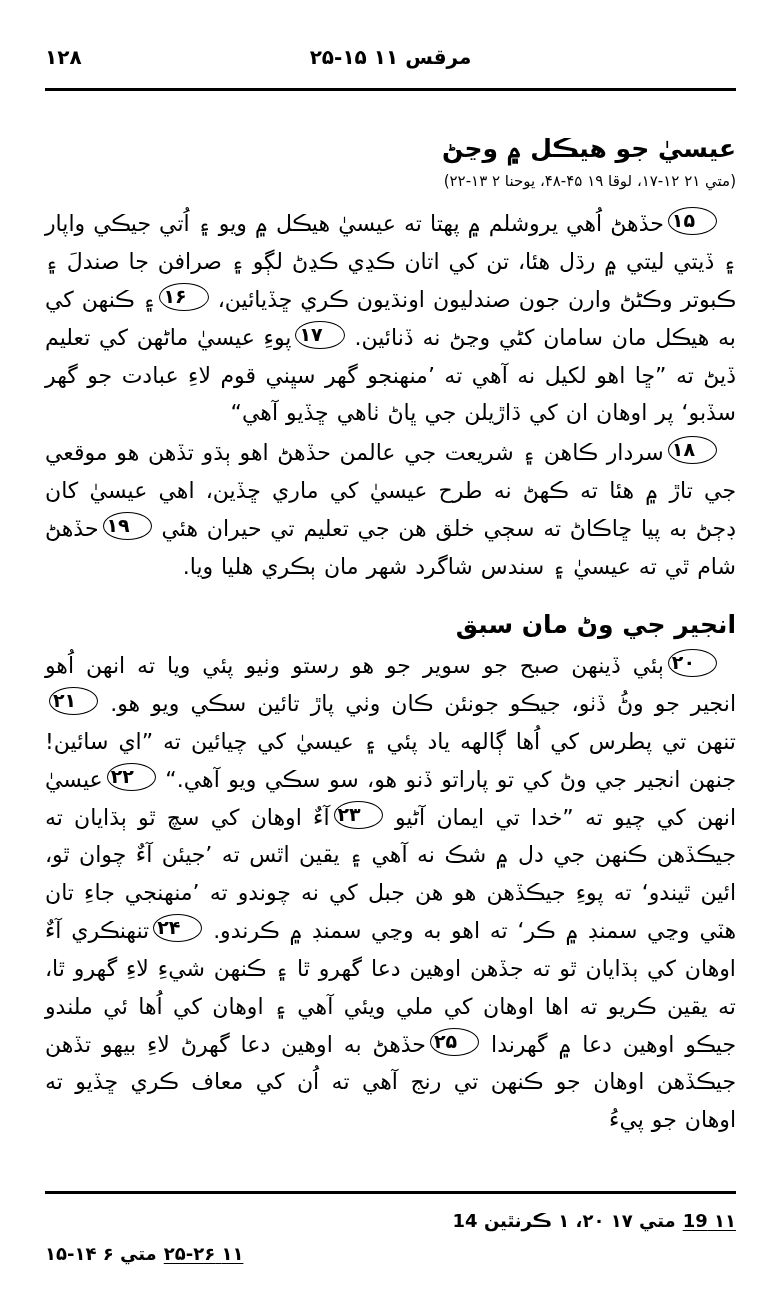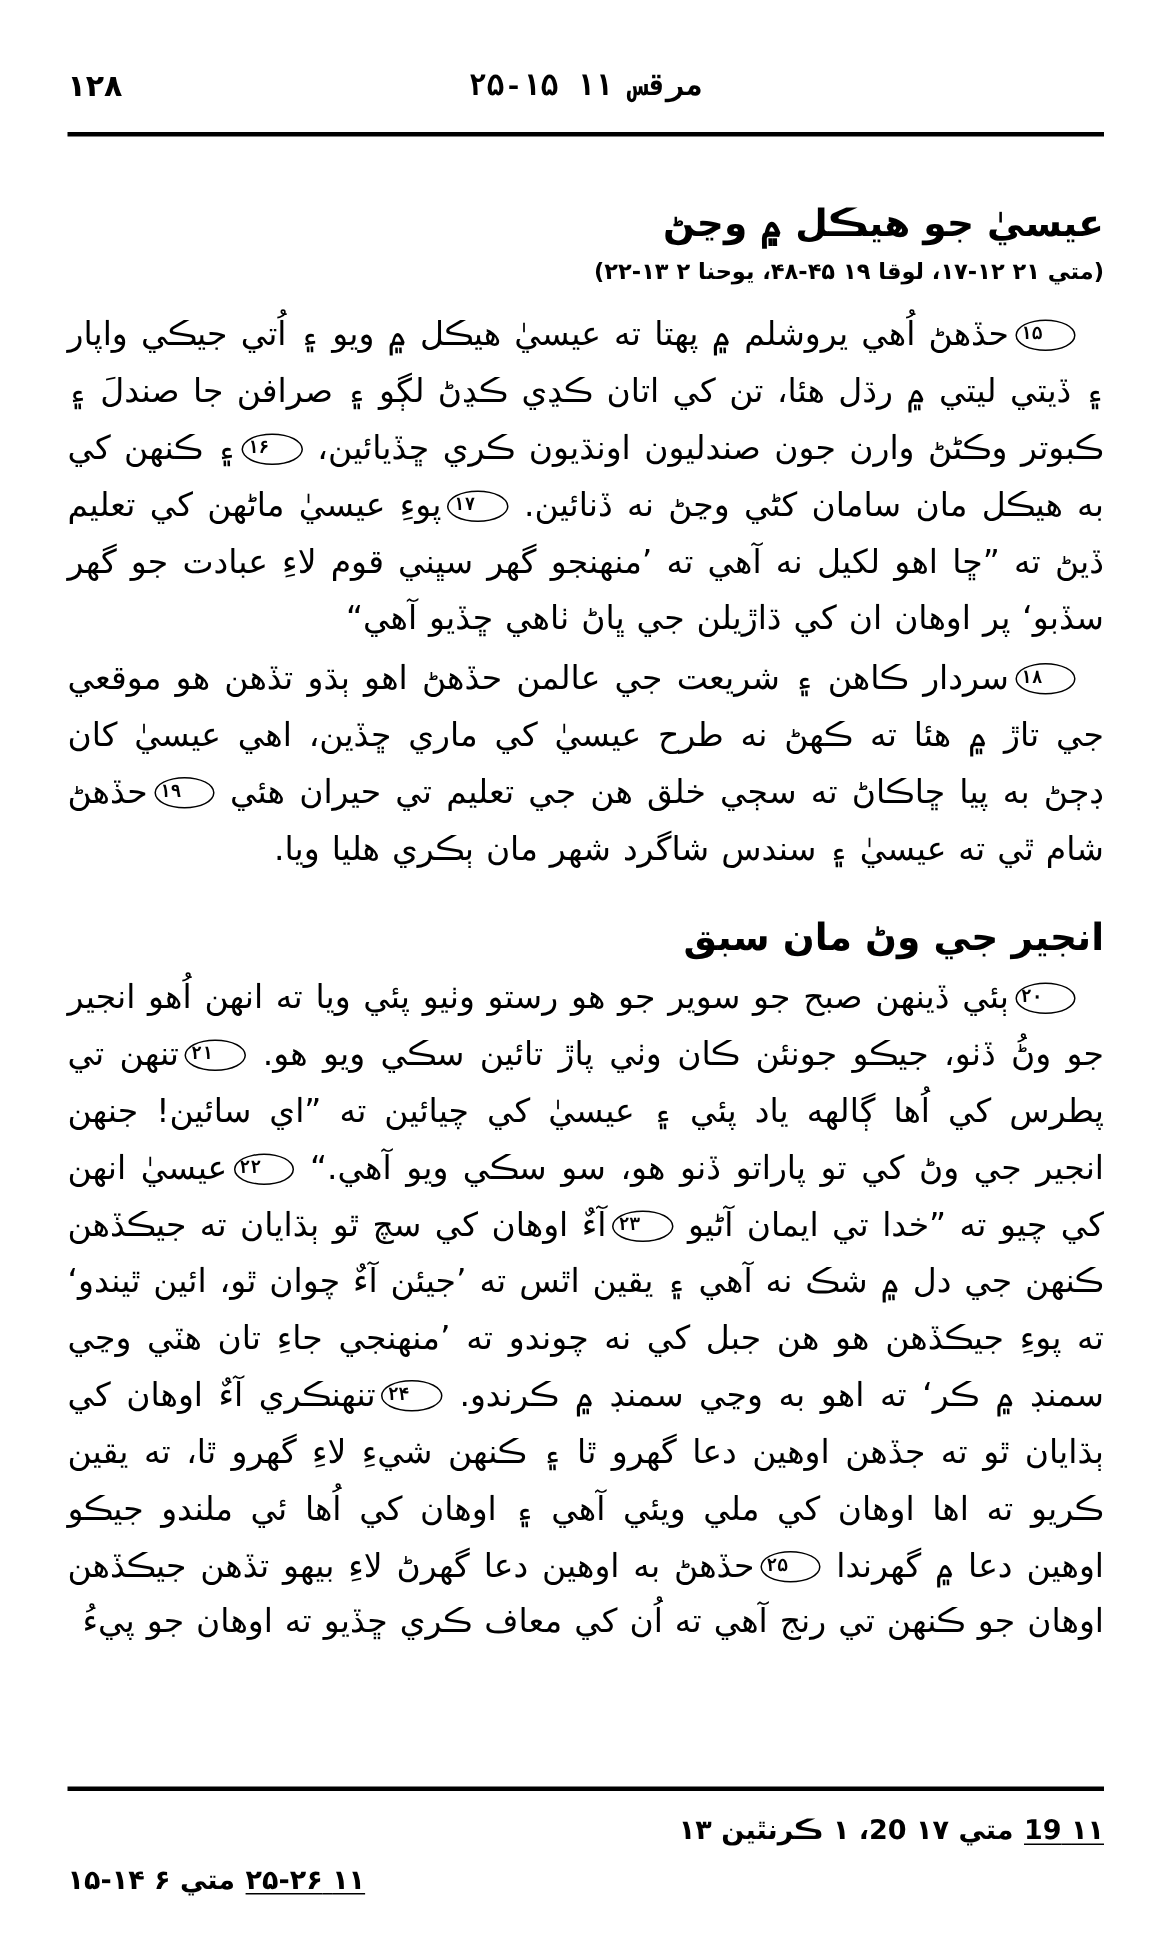--- a/index.html
+++ b/index.html
@@ -40,21 +40,20 @@
     font-size: 20px;
     font-weight: 700;
     letter-spacing: 0.5px;
     white-space: nowrap;
   }
   .running-head .ref {
     position: absolute;
     left: 0; right: 0;
     text-align: center;
     pointer-events: none;
-    font-family: Liberation Mono, monospace;
   }
   .running-head .page-number {
     margin-right: auto;
     position: relative;
     z-index: 2;
   }
 
   .rule {
     position: absolute;
     left: 45px;
@@ -79,49 +78,48 @@
   .section-title {
     text-align: center;
     font-size: 25px;
     font-weight: 700;
     margin: 22px 0 6px;
     line-height: 1.35;
   }
   .section-ref {
     text-align: center;
     font-size: 15px;
-    font-weight: 700;
+    font-weight: 400;
     margin: 0 0 14px;
     line-height: 1.3;
     white-space: nowrap;
   }
 
   .para {
     font-size: 22px;
     line-height: 1.72;
     margin: 0 0 2px;
     text-align: justify;
     text-align-last: right;
     word-spacing: 1px;
   }
   .para.first { text-indent: 18px; }
 
   .vnum {
     display: inline-block;
-    font-size: 12px;
+    font-size: 19px;
     font-weight: 700;
     line-height: 1;
     min-width: 20px;
     padding: 3px 3px 4px;
     margin: 0 1px 0 4px;
     border: 1.4px solid #000;
     border-radius: 50%;
     text-align: center;
     vertical-align: 4px;
-    font-family: Liberation Mono, monospace;
   }
 
   
   .footnotes {
     position: absolute;
     left: 45px;
     right: 45px;
     top: 1204px;
     direction: rtl;
     font-size: 18px;
@@ -183,21 +181,21 @@
       <span class="vnum">۲۵</span><span>حڏهڻ به اوهين دعا گهرڻ لاءِ بيهو تڏهن جيڪڏهن اوهان جو ڪنهن تي رنج آهي ته اُن کي معاف ڪري ڇڏيو ته اوهان جو پيءُ</span>
     </p>
 
   </div>
 
   <div class="rule rule-bottom"></div>
 
   <div class="footnotes">
     <div class="fn-row">
       <span class="fn">
-        <span class="fn-key">۱۱ 19</span><span>متي ۱۷ 20، ۱ ڪرنٿين ۱۳</span>
+        <span class="fn-key">۱۱ 19</span><span>متي ۱۷ ۲۰، ۱ ڪرنٿين 14</span>
       </span>
     </div>
     <div class="fn-row second">
       <span class="fn" style="margin-right:auto">
         <span class="fn-key">۱۱ ۲۵-۲۶</span><span>متي ۶ ۱۴-۱۵</span>
       </span>
     </div>
   </div>
 
 </div>

